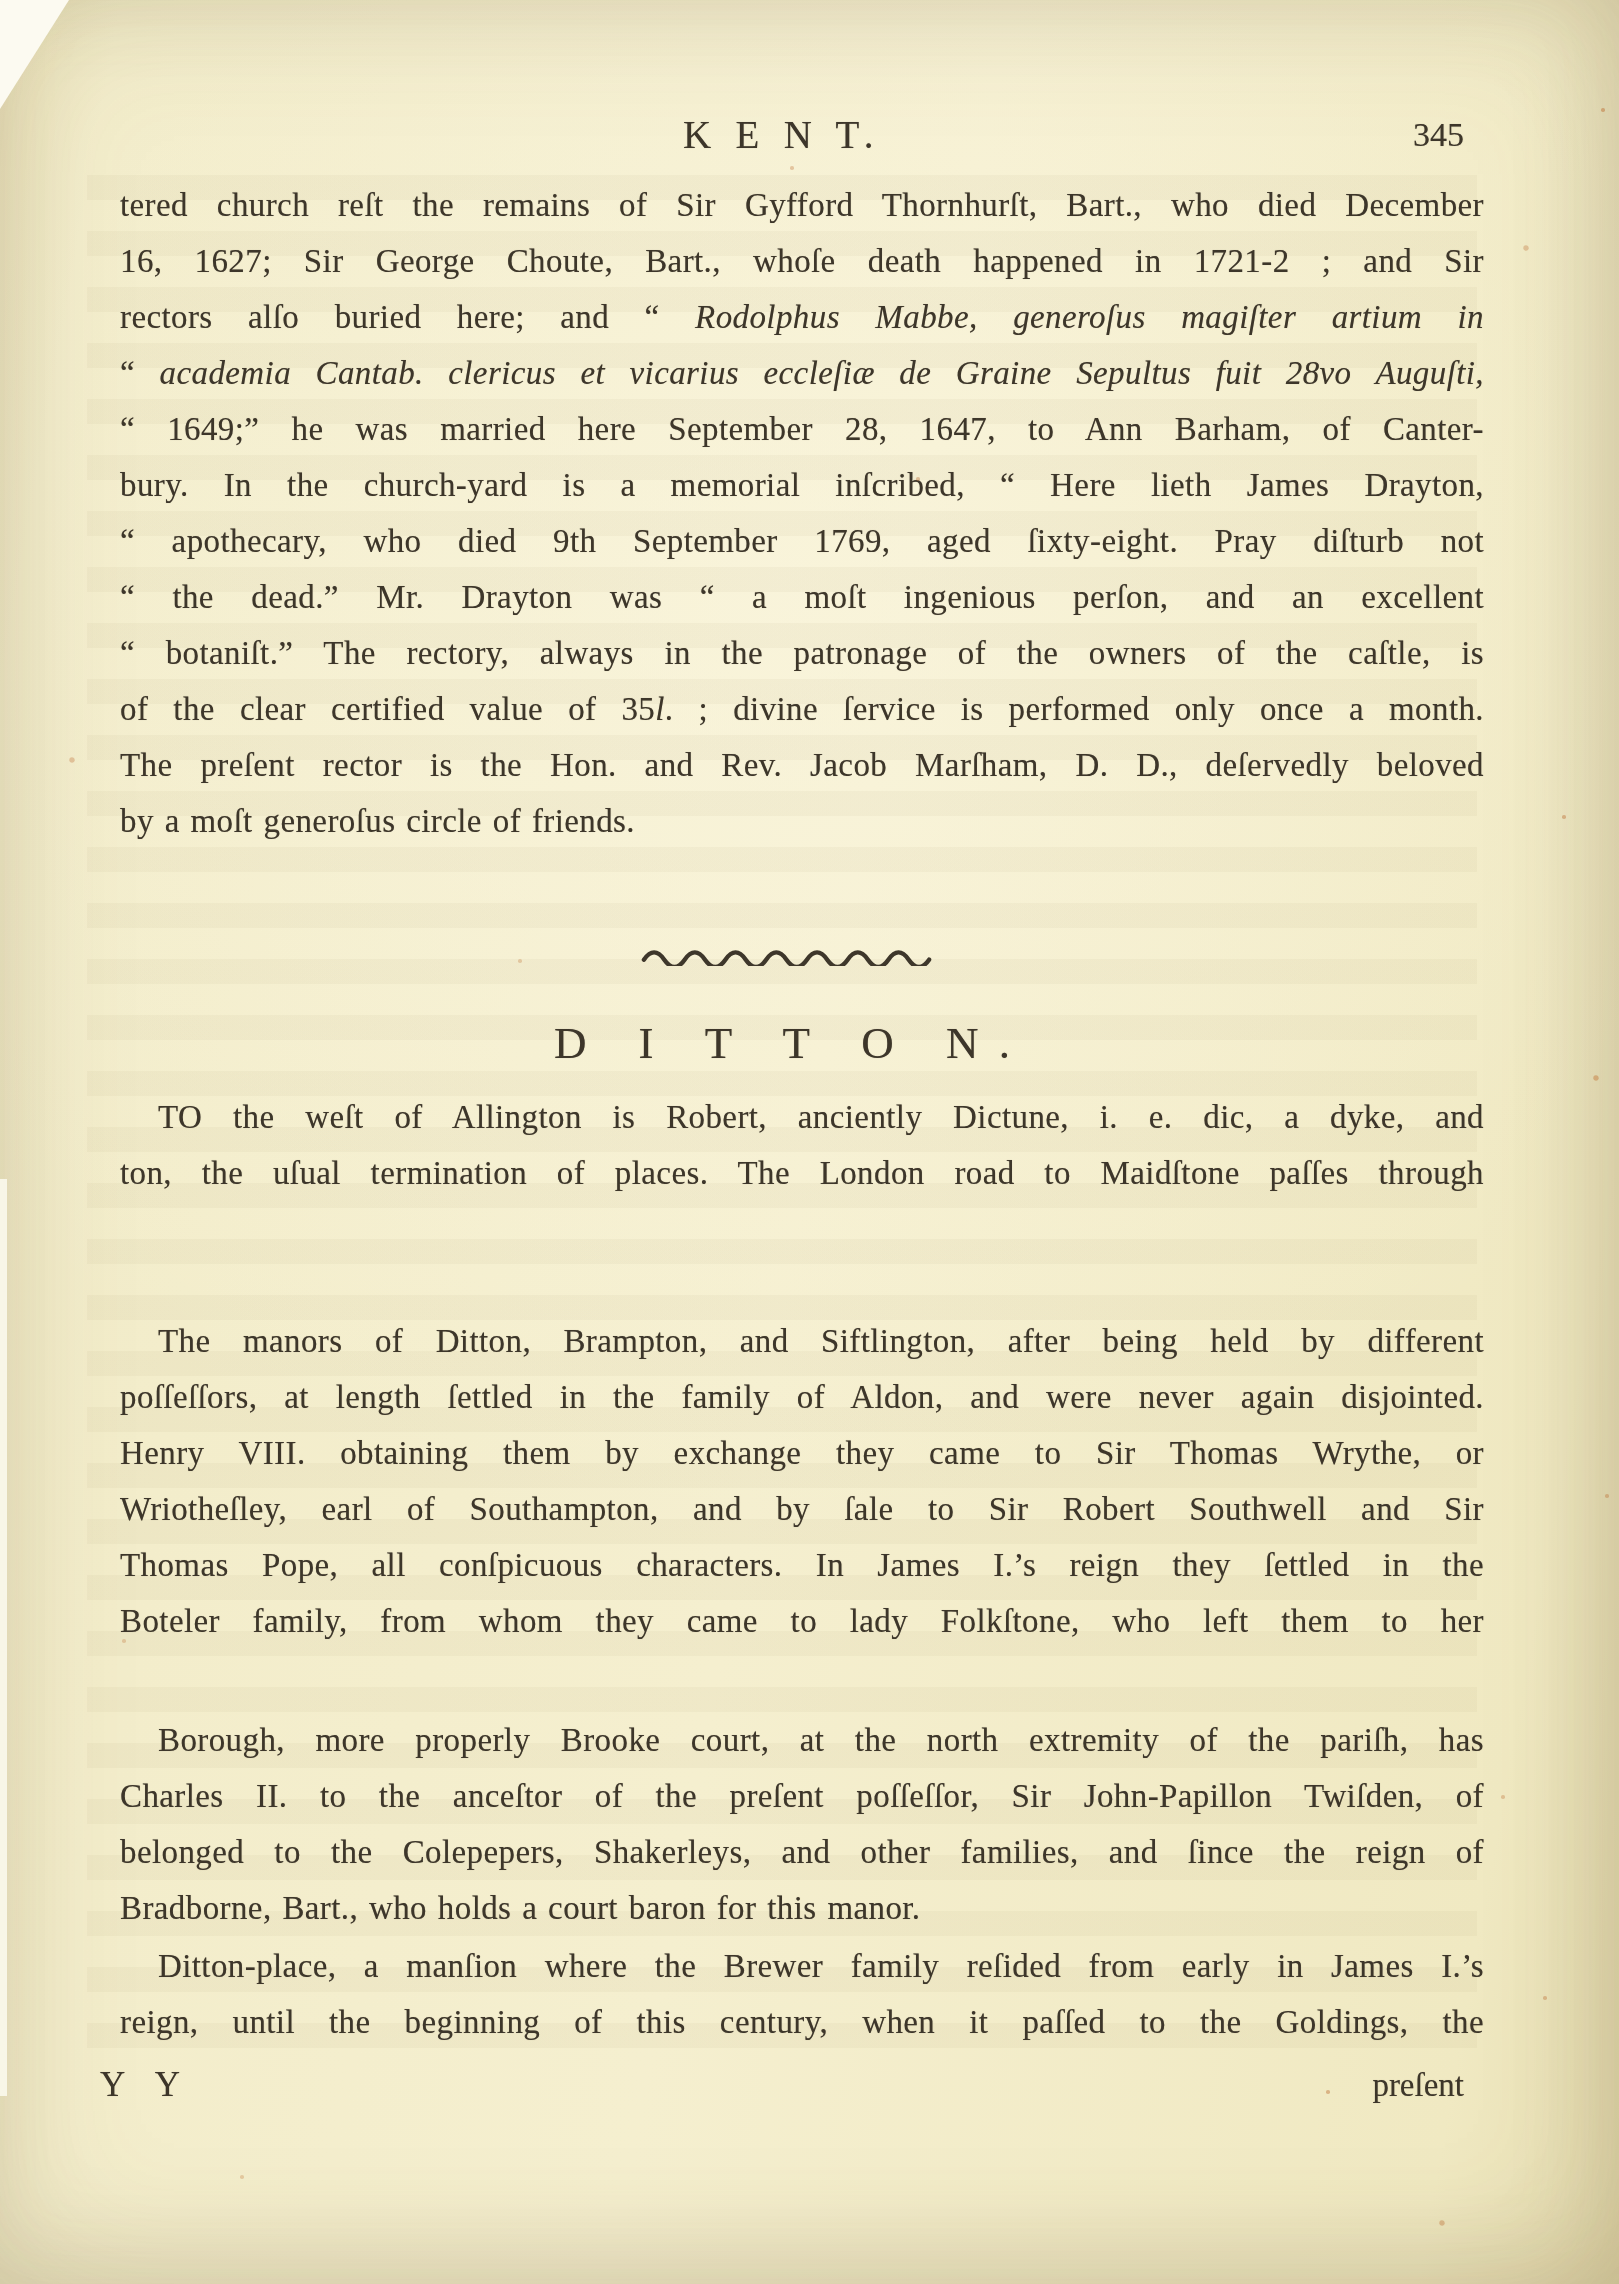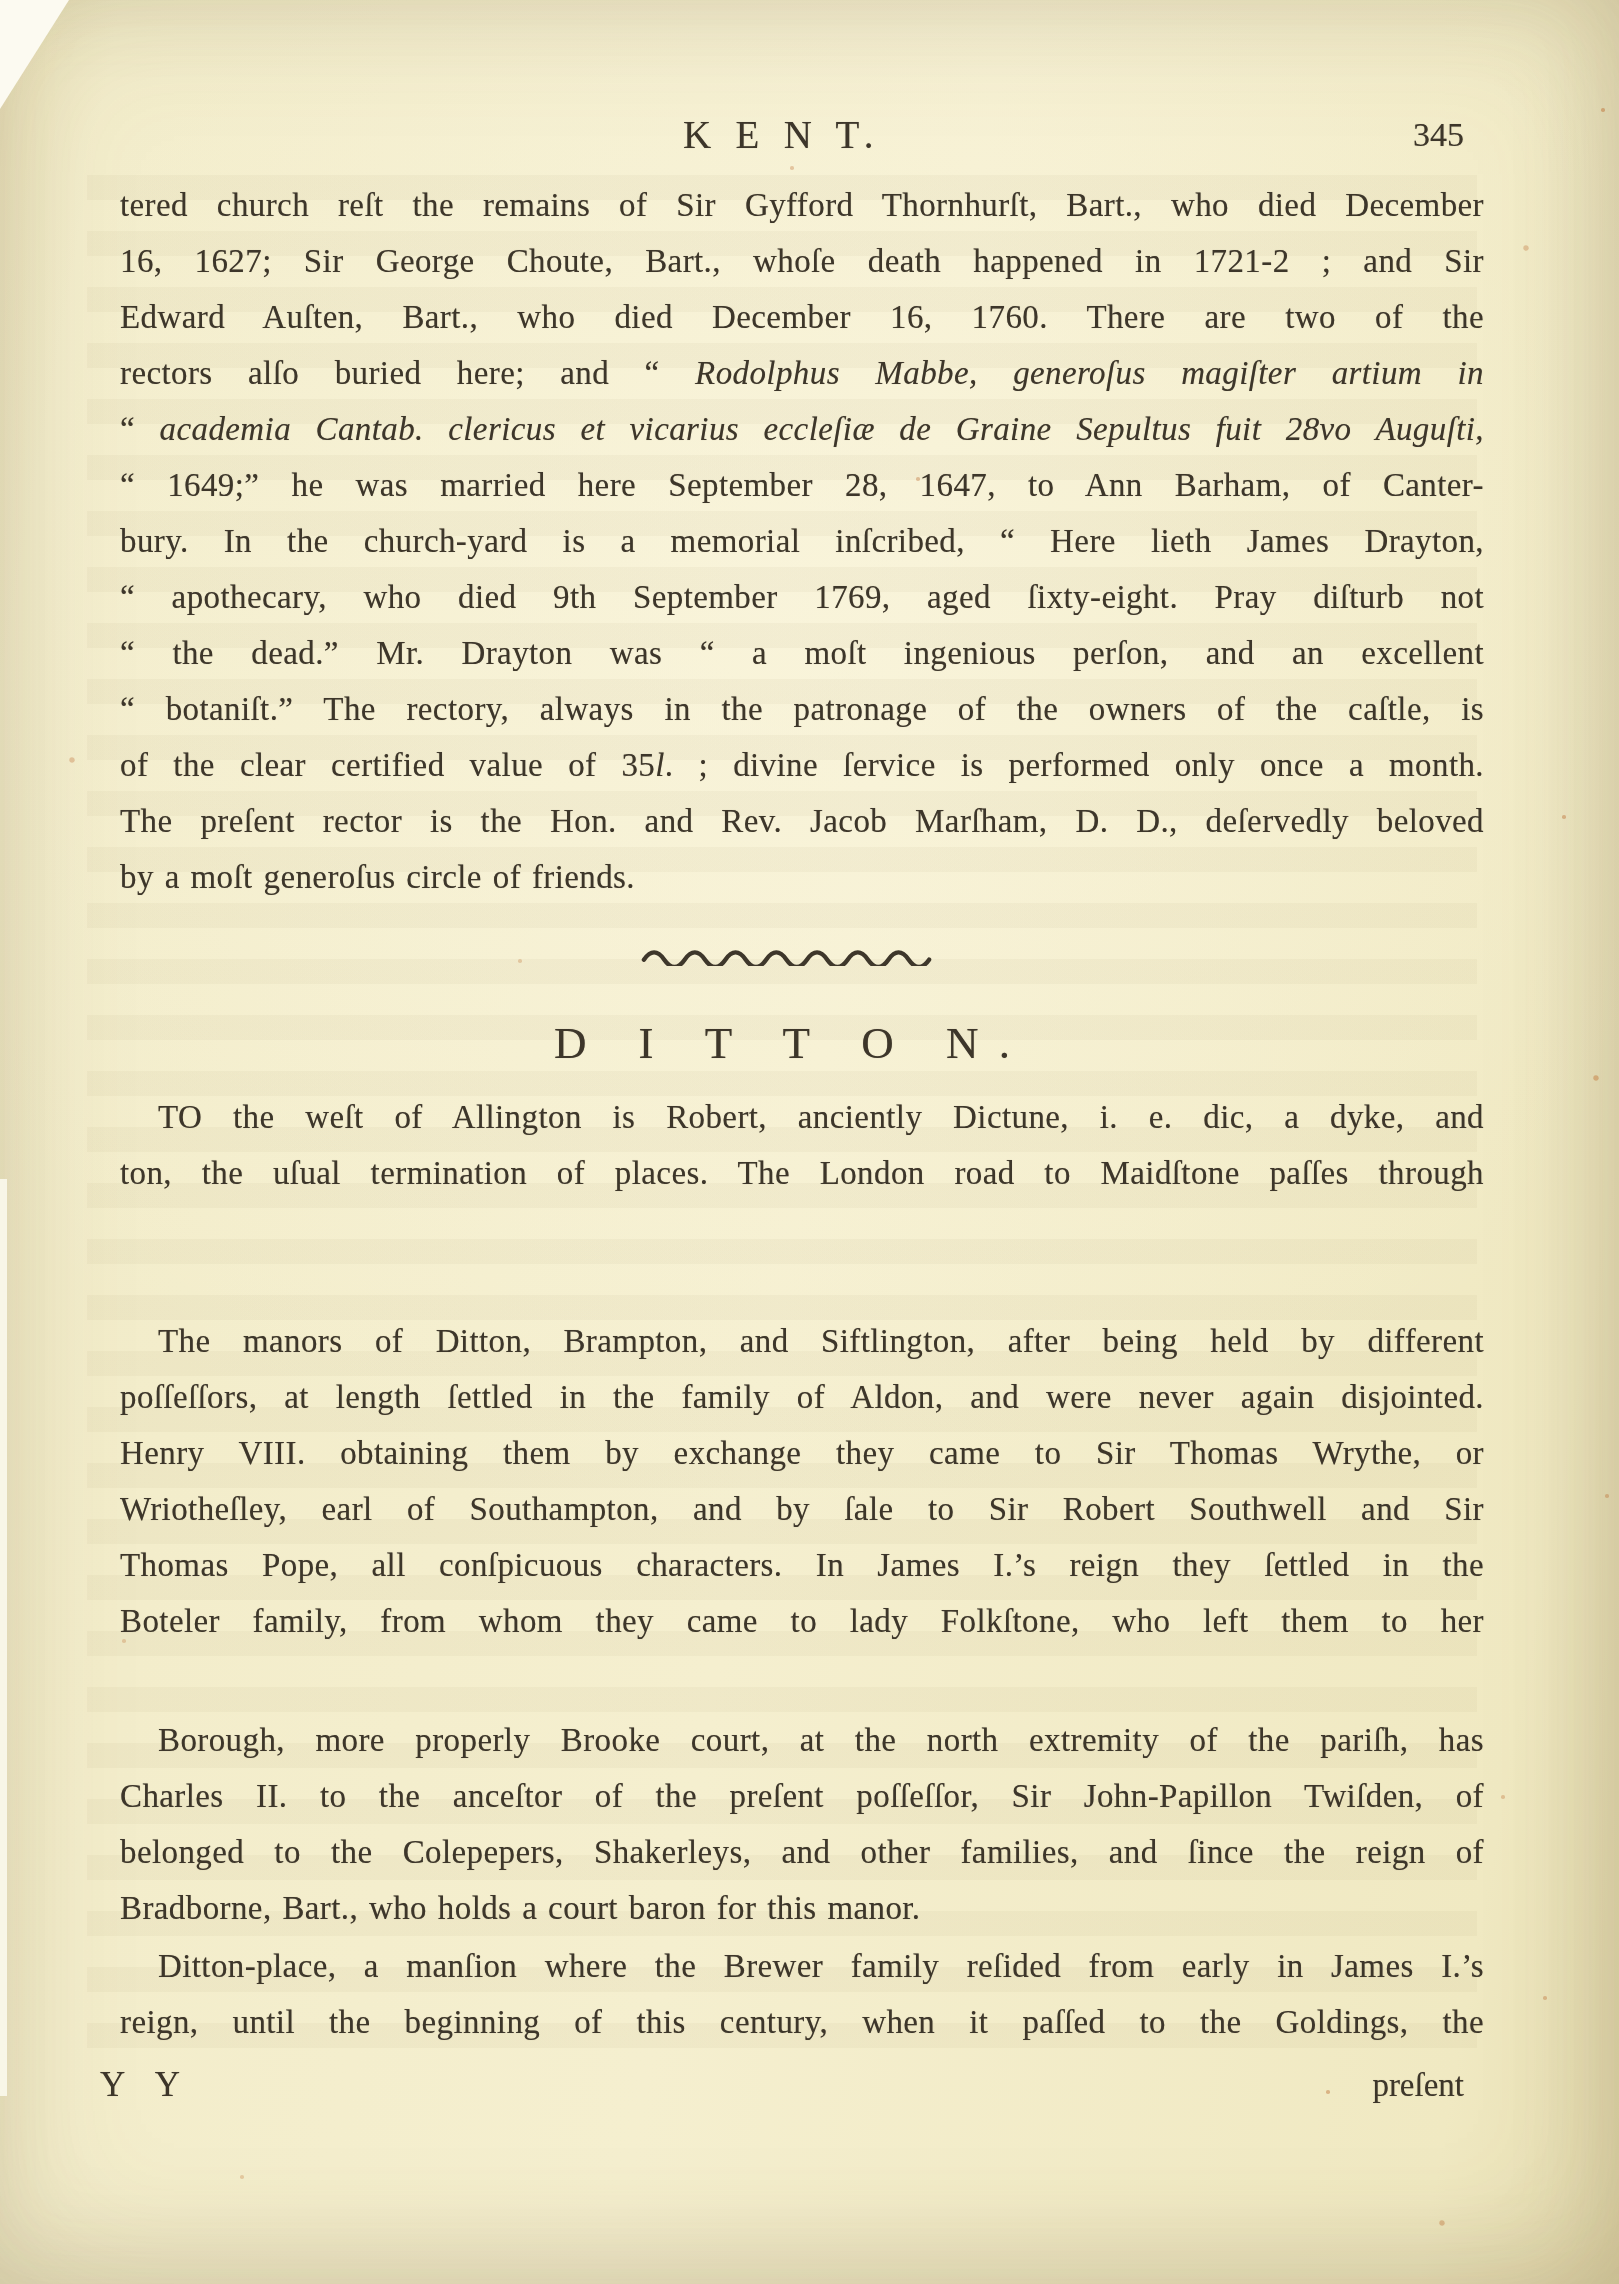--- a/index.html
+++ b/index.html
@@ -75,21 +75,20 @@
   <div class="speck-a"></div>
 
   <div class="header-row">
     <div class="htitle">K E N T.</div>
     <div class="pagenum">345</div>
   </div>
 
   <div class="block b1">
     <div class="line">tered church reſt the remains of Sir Gyfford Thornhurſt, Bart., who died December</div>
     <div class="line">16, 1627; Sir George Choute, Bart., whoſe death happened in 1721-2 ; and Sir</div>
-    <div class="line">Edward Auſten, Bart., who died December 16, 1760. There are two of the</div>
     <div class="line"><span>rectors alſo buried here; and “ </span><span class="it">Rodolphus Mabbe, generoſus magiſter artium in</span></div>
     <div class="line"><span>“ </span><span class="it">academia Cantab. clericus et vicarius eccleſiæ de Graine Sepultus fuit 28vo Auguſti,</span></div>
     <div class="line">“ 1649;” he was married here September 28, 1647, to Ann Barham, of Canter-</div>
     <div class="line">bury. In the church-yard is a memorial inſcribed, “ Here lieth James Drayton,</div>
     <div class="line">“ apothecary, who died 9th September 1769, aged ſixty-eight. Pray diſturb not</div>
     <div class="line">“ the dead.” Mr. Drayton was “ a moſt ingenious perſon, and an excellent</div>
     <div class="line">“ botaniſt.” The rectory, always in the patronage of the owners of the caſtle, is</div>
     <div class="line"><span>of the clear certified value of 35</span><span class="it">l</span><span>. ; divine ſervice is performed only once a month.</span></div>
     <div class="line">The preſent rector is the Hon. and Rev. Jacob Marſham, D. D., deſervedly beloved</div>
     <div class="line end">by a moſt generoſus circle of friends.</div>

